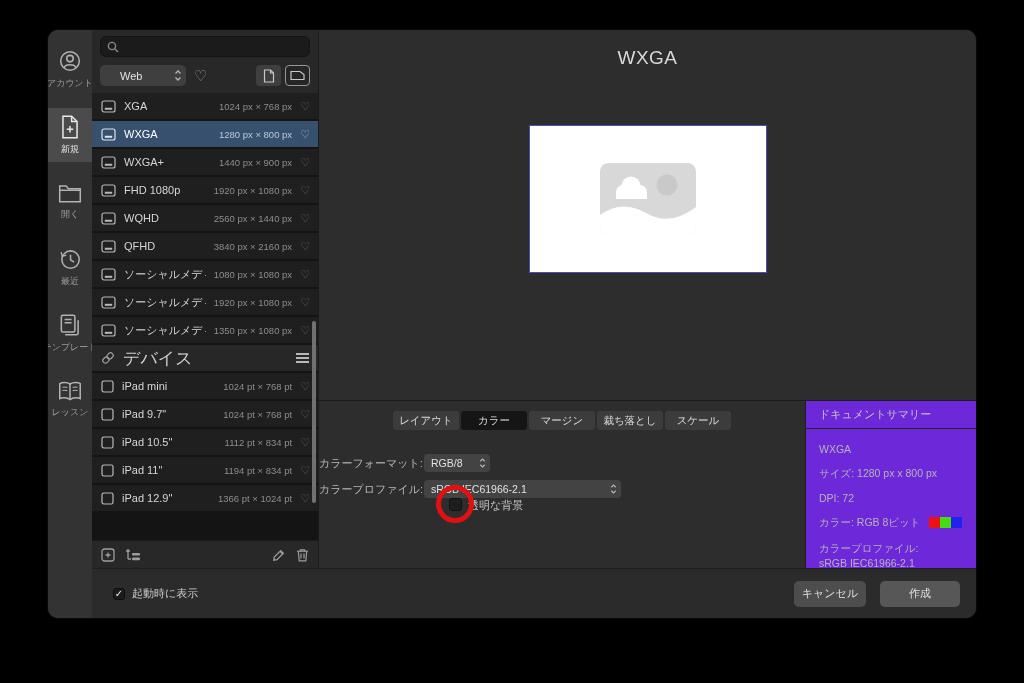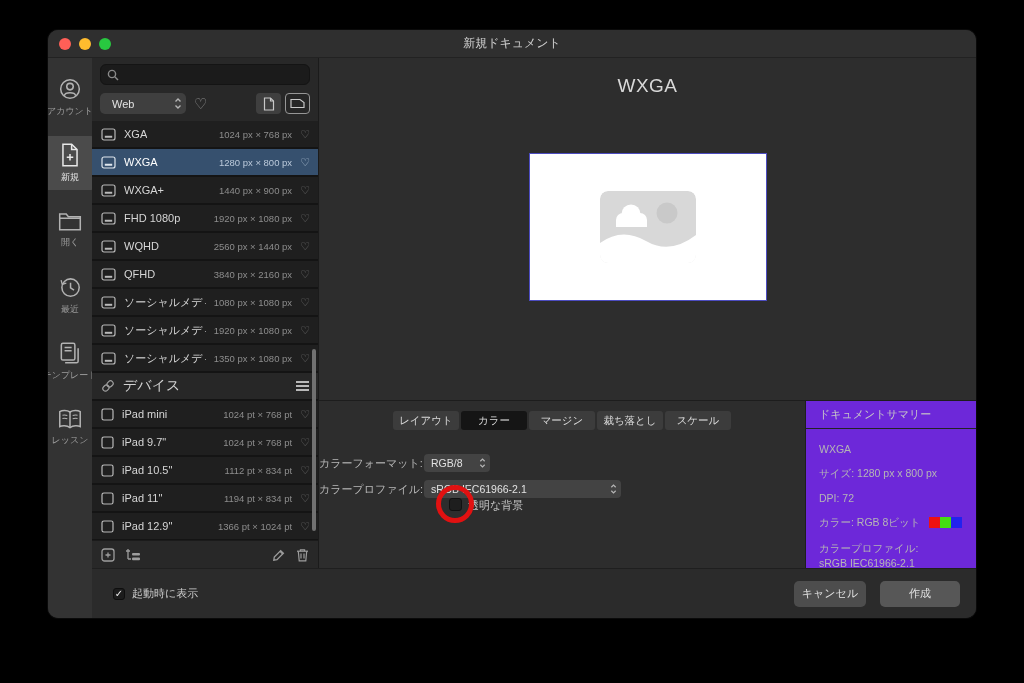--- a/index.html
+++ b/index.html
@@ -36,41 +36,41 @@
   
   .library{ width:227px; flex:none; background:#282828; border-right:1px solid #1b1b1b;
     display:flex; flex-direction:column; min-height:0; }
   .search-wrap{ padding:6px 8px 3px; }
   .search-field{ height:21px; background:#1b1b1b; border:1px solid #141414; border-radius:6px;
     display:flex; align-items:center; padding-left:6px; gap:4px; color:#8a8a8a; }
   .search-field input{ background:transparent; border:none; outline:none; color:#ddd;
     font-size:11px; width:160px; font-family:inherit; }
   .filter-row{ display:flex; align-items:center; padding:5px 8px 7px; gap:8px; }
   .dropdown{ background:#3f3f3f; border-radius:5px; height:21px; display:flex; align-items:center;
-    font-size:11px; color:#e2e2e2; padding:0 4px 0 12px; }
+    font-size:11px; color:#e2e2e2; padding:0 4px 0 20px; }
   .web-dd{ width:86px; }
   .stepper{ margin-left:auto; color:#b5b5b5; }
   .heart-btn{ color:#8f8f8f; font-size:15px; line-height:1; }
   .view-btns{ margin-left:auto; display:flex; gap:4px; align-items:center; }
   .view-btn{ width:25px; height:21px; border-radius:4px; display:flex; align-items:center;
     justify-content:center; color:#c8c8c8; }
   .view-btn.doc{ background:#3f3f3f; }
   .view-btn.browse{ border:1.5px solid #969696; background:#262626; }
   .rows{ flex:1; background:#141414; position:relative; overflow:hidden; }
   .row{ height:26px; background:#1f1f1f; margin-bottom:2px; display:flex; align-items:center;
     padding:0 8px 0 9px; gap:8px; }
   .row .ric{ color:#b9b9b9; flex:none; display:flex; }
   .row .nm{ font-size:11px; color:#d6d6d6; white-space:nowrap; overflow:hidden; }
   .row .sz{ margin-left:auto; font-size:9.5px; color:#8d8d8d; white-space:nowrap; flex:none; }
   .row .hr{ color:#6b6b6b; font-size:11px; flex:none; line-height:1; }
   .row.selected{ background:var(--sel,#36506e); }
   .row.selected .nm{ color:#fff; } .row.selected .sz{ color:#bccadb; }
   .row.selected .hr{ color:#a8bacd; } .row.selected .ric{ color:#dfe6ee; }
   .group-hdr{ height:26px; background:#272727; margin-bottom:2px; display:flex; align-items:center;
-    padding:0 9px; gap:8px; font-size:14px; color:#d2d2d2; }
+    padding:0 9px; gap:8px; font-size:17px; color:#d2d2d2; }
   .group-hdr .gic{ color:#9f9f9f; display:flex; }
   .burger{ margin-left:auto; width:13px; height:10px; border-top:2px solid #b8b8b8;
     border-bottom:2px solid #b8b8b8; position:relative; }
   .burger::after{ content:""; position:absolute; left:0; right:0; top:2px; height:2px; background:#b8b8b8; }
   .scroll-thumb{ position:absolute; right:2px; top:228px; width:4px; height:182px;
     background:#717171; border-radius:2px; }
   .lib-toolbar{ height:28px; flex:none; background:#282828; border-top:1px solid #1b1b1b;
     display:flex; align-items:center; padding:0 9px; gap:10px; color:#9d9d9d; }
   .tool-spacer{ flex:1; }
   .tbtn{ display:flex; align-items:center; }
@@ -122,28 +122,20 @@
     font-family:inherit; }
   .btn.cancel{ width:72px; background:#4d4d4d; }
   .btn.create{ width:80px; background:#575757; }
   svg{ display:block; }
 </style>
 </head>
 <body>
 
 <div class="window">
 
-  <div class="titlebar">
-    <div class="lights">
-      <span class="light red"></span>
-      <span class="light yellow"></span>
-      <span class="light green"></span>
-    </div>
-    <div class="wtitle">新規ドキュメント</div>
-  </div>
 
   <div class="main">
     <nav class="sidebar" id="sidebar">
         <div class="side-item">
           <span>
             <svg width="26" height="26" viewBox="0 0 24 24" fill="none" stroke="currentColor" stroke-width="1.4">
               <circle cx="12" cy="12" r="8.6"></circle>
               <circle cx="12" cy="9.8" r="3"></circle>
               <path d="M6.7 18.2c1-3.6 9.6-3.6 10.6 0"></path>
             </svg>

